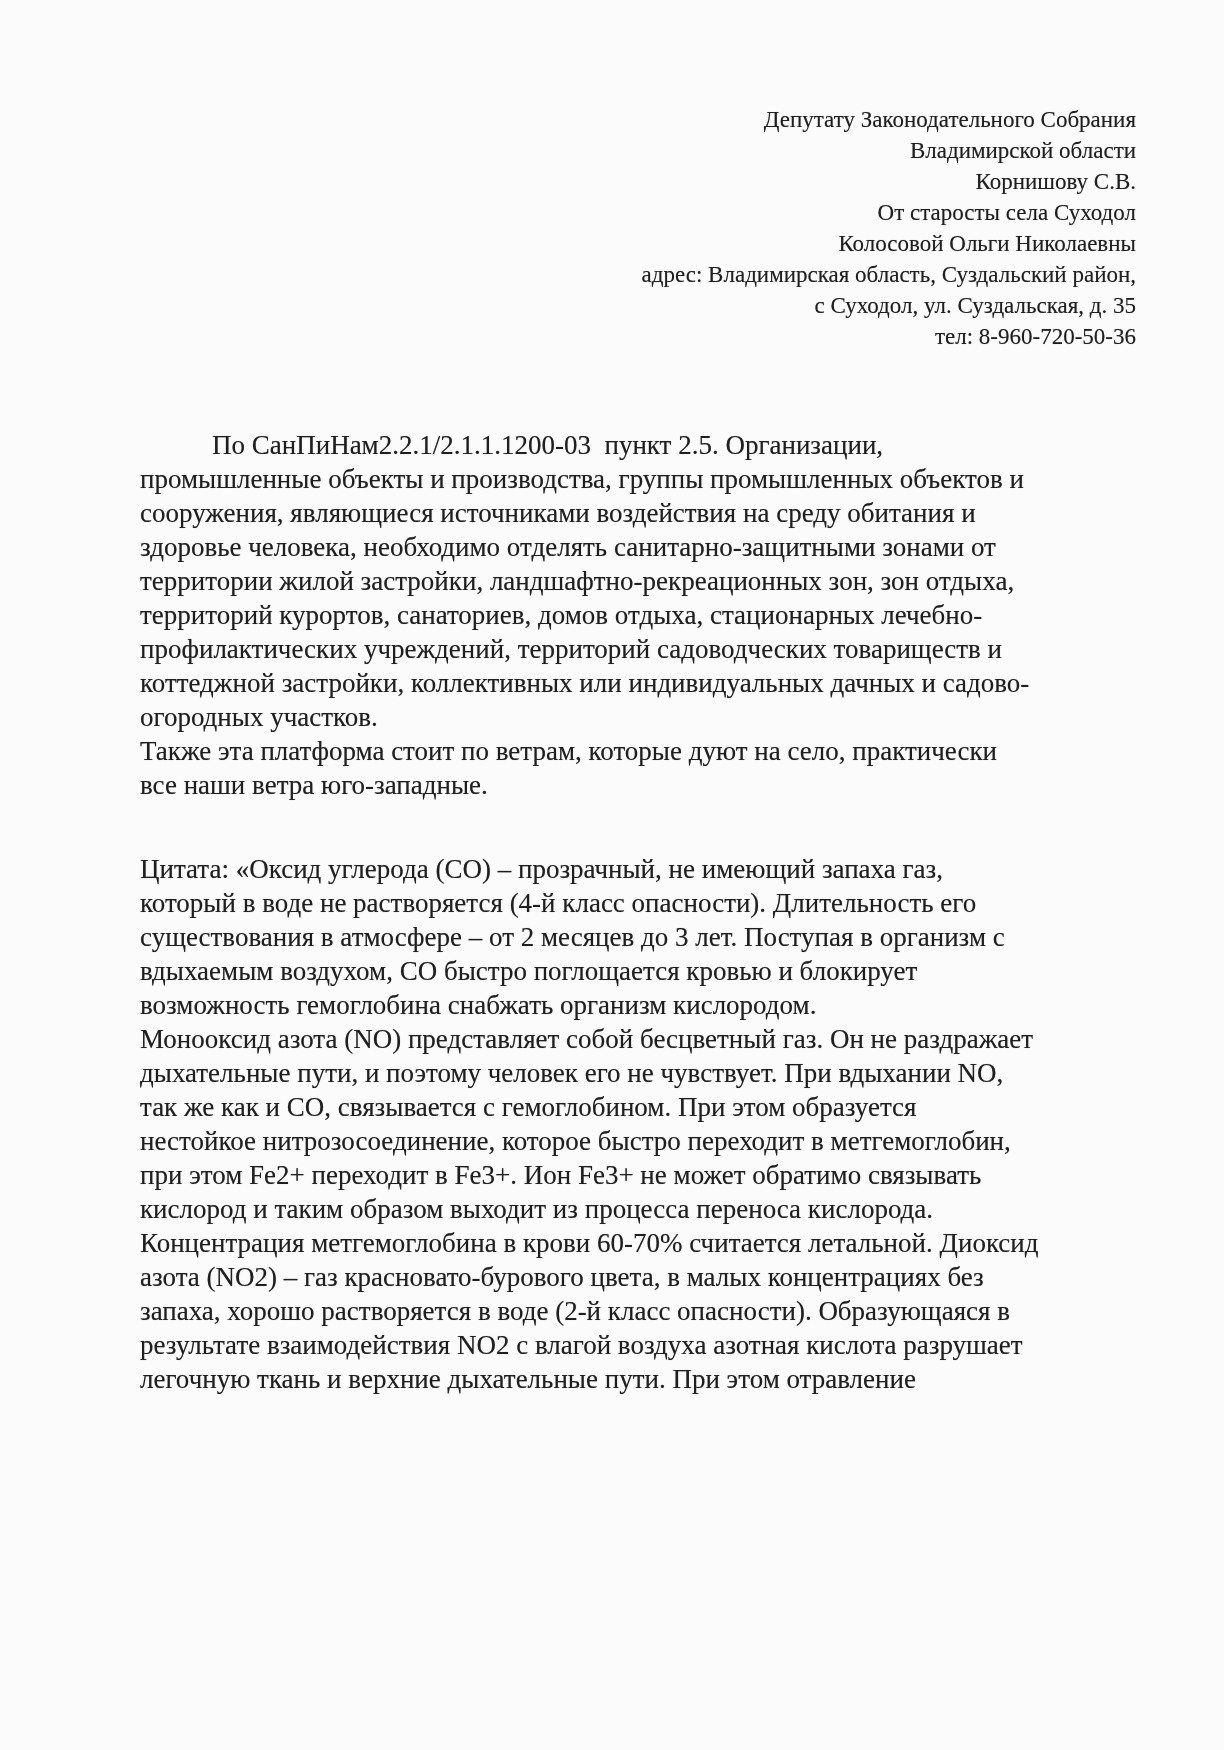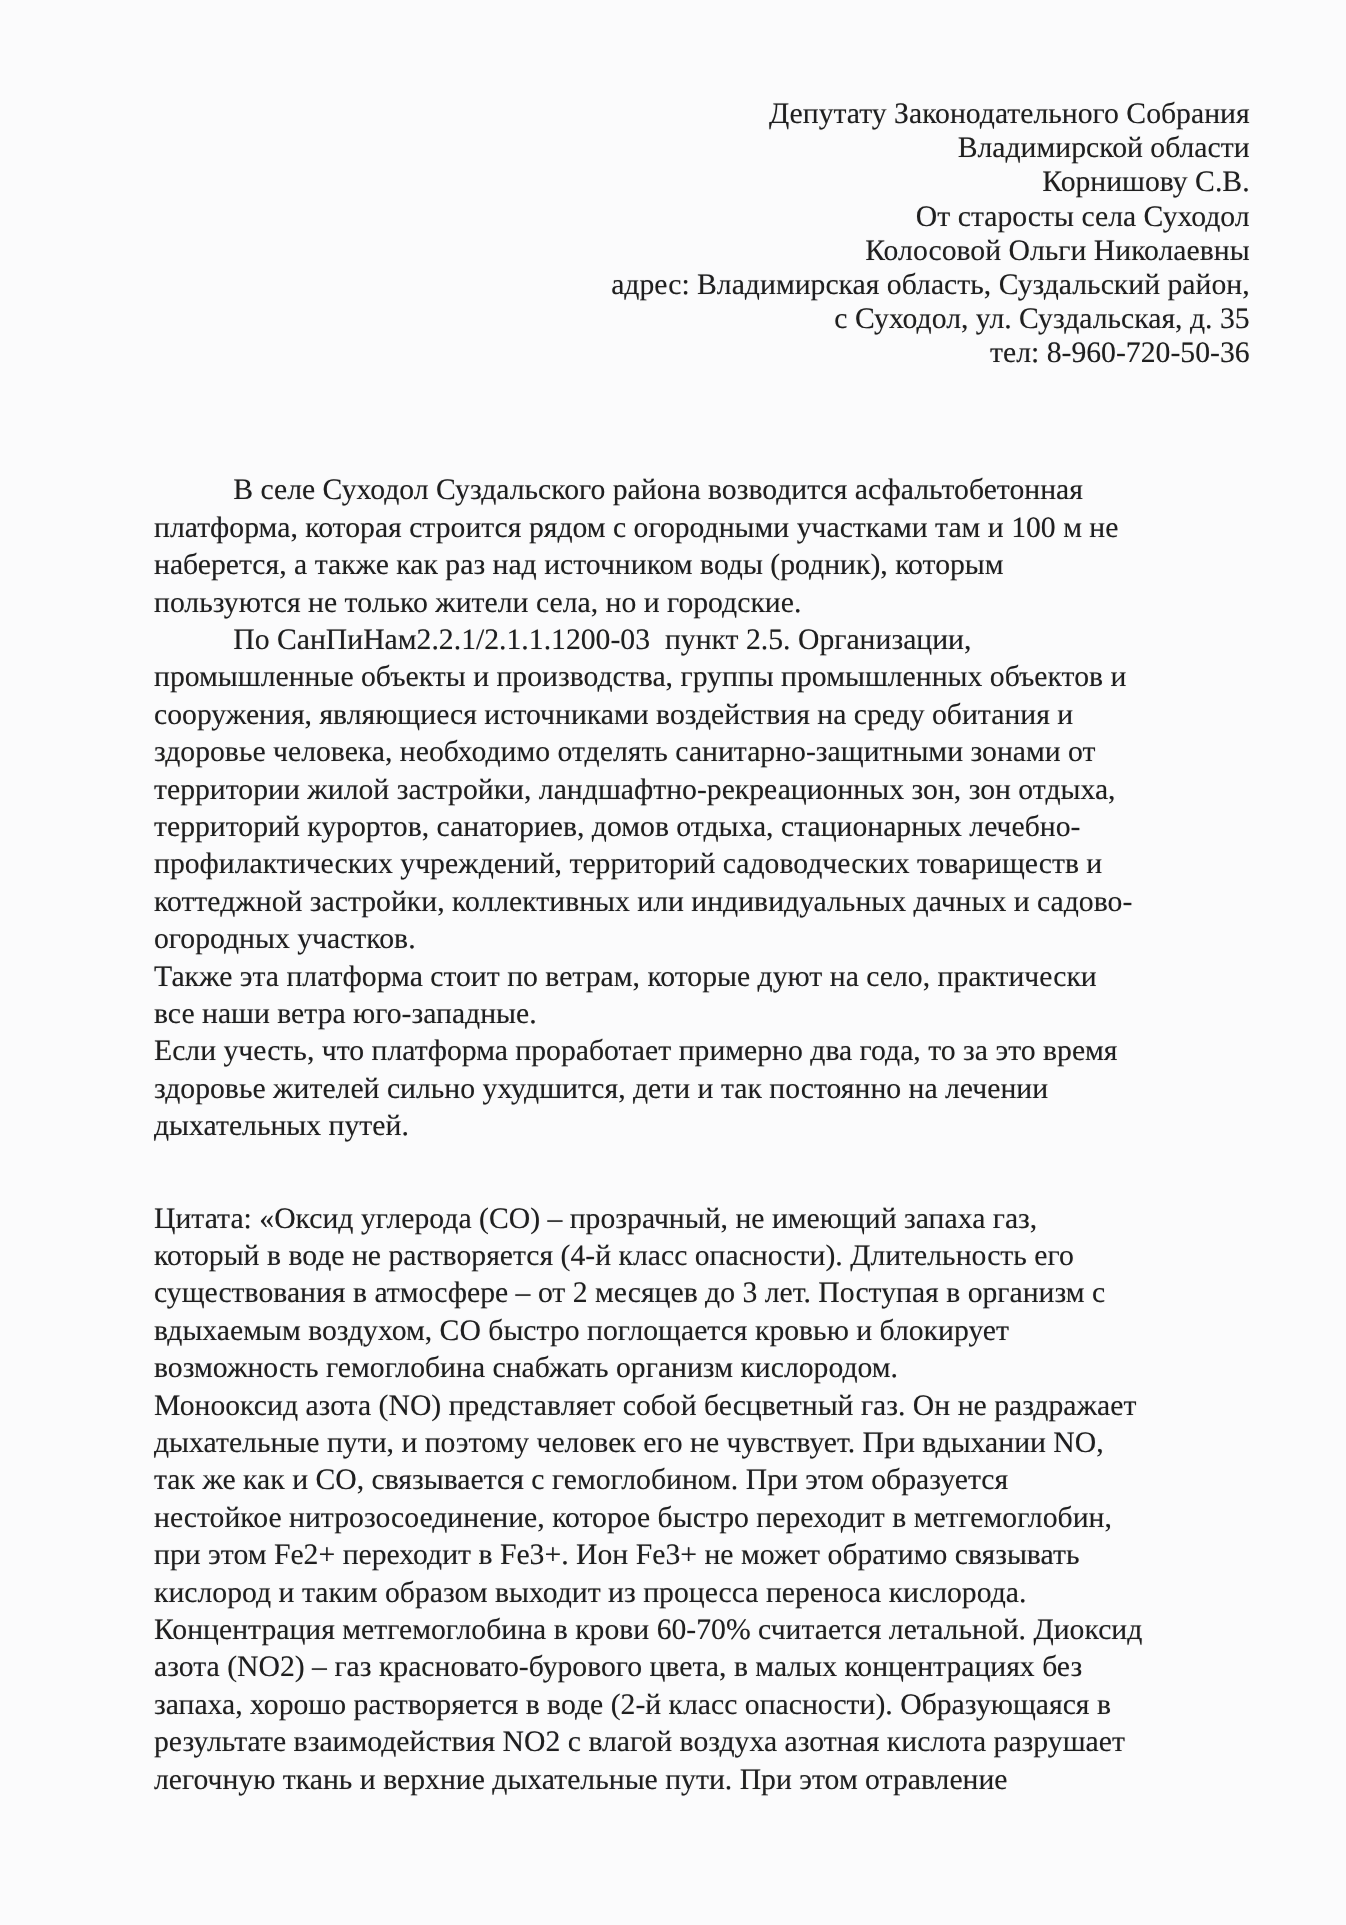--- a/index.html
+++ b/index.html
@@ -13,25 +13,25 @@
     height: 1750px;
     margin: 0 auto;
     background: #fbfbfc;
     color: #1f1f1f;
     font-family: "Liberation Serif", "DejaVu Serif", serif;
     overflow: hidden;
     text-shadow: 0 0 0.7px rgba(35,35,35,0.45);
   }
   .recipient-block {
     position: absolute;
-    top: 88px;
+    top: 104px;
     left: 140px;
     right: 88px;
     text-align: right;
-    font-size: 27px;
+    font-size: 23px;
     line-height: 31px;
     white-space: pre-line;
   }
   .letter-body {
     position: absolute;
     top: 428px;
     left: 140px;
     width: 1010px;
     font-size: 27px;
     line-height: 34px;
@@ -57,41 +57,34 @@
 Владимирской области
 Корнишову С.В.
 От старосты села Суходол
 Колосовой Ольги Николаевны
 адрес: Владимирская область, Суздальский район,
 с Суходол, ул. Суздальская, д. 35
 тел: 8-960-720-50-36</div>
 
   <div class="letter-body">
 
-    <p class="para first-line-indent">В селе Суходол Суздальского района возводится асфальтобетонная
-платформа, которая строится рядом с огородными участками там и 100 м не
-наберется, а также как раз над источником воды (родник), которым
-пользуются не только жители села, но и городские.</p>
 
     <p class="para first-line-indent">По СанПиНам2.2.1/2.1.1.1200-03&nbsp; пункт 2.5. Организации,
 промышленные объекты и производства, группы промышленных объектов и
 сооружения, являющиеся источниками воздействия на среду обитания и
 здоровье человека, необходимо отделять санитарно-защитными зонами от
 территории жилой застройки, ландшафтно-рекреационных зон, зон отдыха,
 территорий курортов, санаториев, домов отдыха, стационарных лечебно-
 профилактических учреждений, территорий садоводческих товариществ и
 коттеджной застройки, коллективных или индивидуальных дачных и садово-
 огородных участков.</p>
 
     <p class="para">Также эта платформа стоит по ветрам, которые дуют на село, практически
 все наши ветра юго-западные.</p>
 
-    <p class="para">Если учесть, что платформа проработает примерно два года, то за это время
-здоровье жителей сильно ухудшится, дети и так постоянно на лечении
-дыхательных путей.</p>
 
     <p class="para gap-above">Цитата: «Оксид углерода (СО) – прозрачный, не имеющий запаха газ,
 который в воде не растворяется (4-й класс опасности). Длительность его
 существования в атмосфере – от 2 месяцев до 3 лет. Поступая в организм с
 вдыхаемым воздухом, СО быстро поглощается кровью и блокирует
 возможность гемоглобина снабжать организм кислородом.</p>
 
     <p class="para">Монооксид азота (NO) представляет собой бесцветный газ. Он не раздражает
 дыхательные пути, и поэтому человек его не чувствует. При вдыхании NO,
 так же как и СО, связывается с гемоглобином. При этом образуется

